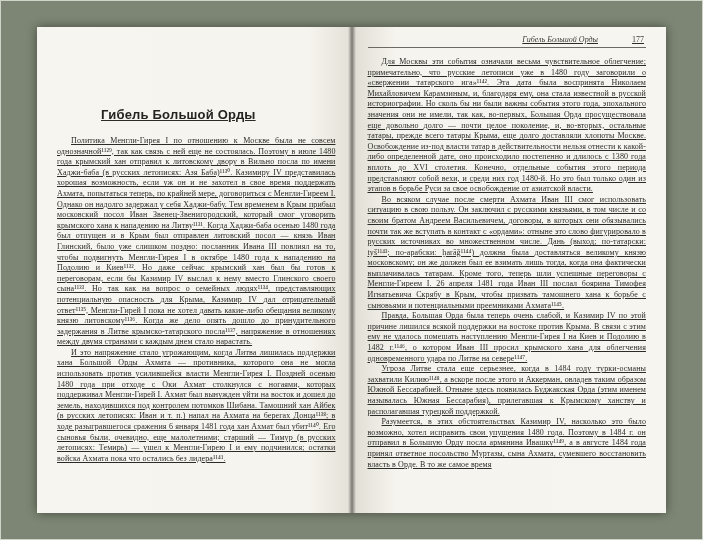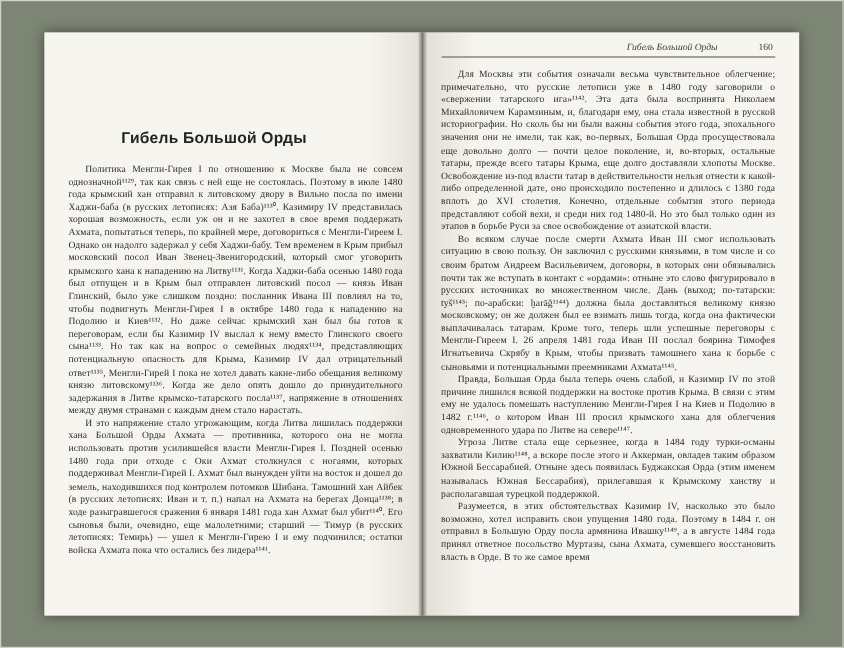--- a/index.html
+++ b/index.html
@@ -35,21 +35,21 @@
   .spine {
     position: absolute;
     top: 0; bottom: 0;
     left: 50%;
     width: 8px;
     margin-left: -4px;
     background: linear-gradient(to right, rgba(0,0,0,0) 0%, rgba(40,40,35,.55) 50%, rgba(0,0,0,0) 100%);
     pointer-events: none;
   }
 
-  .page-inner { position: absolute; top: 0; left: 0; right: 0; bottom: 0; box-sizing: border-box; }
+  .page-inner { position: absolute; top: 0; left: 0; right: 0; bottom: 0; box-sizing: border-box; text-decoration: underline; }
   .page.left  .page-inner { padding: 16px 16px 14px 20px; }
   .page.right .page-inner { padding: 8px 20px 14px 16px; }
 
   .chapter-heading {
     font-family: "Liberation Sans", sans-serif;
     font-weight: bold;
     font-size: 13px;
     letter-spacing: .2px;
     margin: 64px 0 14px 44px;
     color: #23231f;
@@ -93,21 +93,21 @@
         <h1 class="chapter-heading">Гибель Большой Орды</h1>
         <p class="body-par">Политика Менгли-Гирея I по отношению к Москве была не совсем однозначной¹¹²⁹, так как связь с ней еще не состоялась. Поэтому в июле 1480 года крымский хан отправил к литовскому двору в Вильно посла по имени Хаджи-баба (в русских летописях: Азя Баба)¹¹³⁰. Казимиру IV представилась хорошая возможность, если уж он и не захотел в свое время поддержать Ахмата, попытаться теперь, по крайней мере, договориться с Менгли-Гиреем I. Однако он надолго задержал у себя Хаджи-бабу. Тем временем в Крым прибыл московский посол Иван Звенец-Звенигородский, который смог уговорить крымского хана к нападению на Литву¹¹³¹. Когда Хаджи-баба осенью 1480 года был отпущен и в Крым был отправлен литовский посол — князь Иван Глинский, было уже слишком поздно: посланник Ивана III повлиял на то, чтобы подвигнуть Менгли-Гирея I в октябре 1480 года к нападению на Подолию и Киев¹¹³². Но даже сейчас крымский хан был бы готов к переговорам, если бы Казимир IV выслал к нему вместо Глинского своего сына¹¹³³. Но так как на вопрос о семейных людях¹¹³⁴, представляющих потенциальную опасность для Крыма, Казимир IV дал отрицательный ответ¹¹³⁵, Менгли-Гирей I пока не хотел давать какие-либо обещания великому князю литовскому¹¹³⁶. Когда же дело опять дошло до принудительного задержания в Литве крымско-татарского посла¹¹³⁷, напряжение в отношениях между двумя странами с каждым днем стало нарастать.</p>
         <p class="body-par">И это напряжение стало угрожающим, когда Литва лишилась поддержки хана Большой Орды Ахмата — противника, которого она не могла использовать против усилившейся власти Менгли-Гирея I. Поздней осенью 1480 года при отходе с Оки Ахмат столкнулся с ногаями, которых поддерживал Менгли-Гирей I. Ахмат был вынужден уйти на восток и дошел до земель, находившихся под контролем потомков Шибана. Тамошний хан Айбек (в русских летописях: Иван и т. п.) напал на Ахмата на берегах Донца¹¹³⁸; в ходе разыгравшегося сражения 6 января 1481 года хан Ахмат был убит¹¹⁴⁰. Его сыновья были, очевидно, еще малолетними; старший — Тимур (в русских летописях: Темирь) — ушел к Менгли-Гирею I и ему подчинился; остатки войска Ахмата пока что остались без лидера¹¹⁴¹.</p>
       </div>
     </div>
 
     <div class="page right">
       <div class="page-inner">
         <div class="running-header">
           <span class="rh-title">Гибель Большой Орды</span>
-          <span class="rh-num">160</span>
+          <span class="rh-num">177</span>
         </div>
         <hr class="header-rule">
         <p class="body-par">Для Москвы эти события означали весьма чувствительное облегчение; примечательно, что русские летописи уже в 1480 году заговорили о «свержении татарского ига»¹¹⁴². Эта дата была воспринята Николаем Михайловичем Карамзиным, и, благодаря ему, она стала известной в русской историографии. Но сколь бы ни были важны события этого года, эпохального значения они не имели, так как, во-первых, Большая Орда просуществовала еще довольно долго — почти целое поколение, и, во-вторых, остальные татары, прежде всего татары Крыма, еще долго доставляли хлопоты Москве. Освобождение из-под власти татар в действительности нельзя отнести к какой-либо определенной дате, оно происходило постепенно и длилось с 1380 года вплоть до XVI столетия. Конечно, отдельные события этого периода представляют собой вехи, и среди них год 1480-й. Но это был только один из этапов в борьбе Руси за свое освобождение от азиатской власти.</p>
         <p class="body-par">Во всяком случае после смерти Ахмата Иван III смог использовать ситуацию в свою пользу. Он заключил с русскими князьями, в том числе и со своим братом Андреем Васильевичем, договоры, в которых они обязывались почти так же вступать в контакт с «ордами»: отныне это слово фигурировало в русских источниках во множественном числе. Дань (выход; по-татарски: tyš¹¹⁴³; по-арабски: ḫarāǧ¹¹⁴⁴) должна была доставляться великому князю московскому; он же должен был ее взимать лишь тогда, когда она фактически выплачивалась татарам. Кроме того, теперь шли успешные переговоры с Менгли-Гиреем I. 26 апреля 1481 года Иван III послал боярина Тимофея Игнатьевича Скрябу в Крым, чтобы призвать тамошнего хана к борьбе с сыновьями и потенциальными преемниками Ахмата¹¹⁴⁵.</p>
         <p class="body-par">Правда, Большая Орда была теперь очень слабой, и Казимир IV по этой причине лишился всякой поддержки на востоке против Крыма. В связи с этим ему не удалось помешать наступлению Менгли-Гирея I на Киев и Подолию в 1482 г.¹¹⁴⁶, о котором Иван III просил крымского хана для облегчения одновременного удара по Литве на севере¹¹⁴⁷.</p>
         <p class="body-par">Угроза Литве стала еще серьезнее, когда в 1484 году турки-османы захватили Килию¹¹⁴⁸, а вскоре после этого и Аккерман, овладев таким образом Южной Бессарабией. Отныне здесь появилась Буджакская Орда (этим именем называлась Южная Бессарабия), прилегавшая к Крымскому ханству и располагавшая турецкой поддержкой.</p>
         <p class="body-par">Разумеется, в этих обстоятельствах Казимир IV, насколько это было возможно, хотел исправить свои упущения 1480 года. Поэтому в 1484 г. он отправил в Большую Орду посла армянина Ивашку¹¹⁴⁹, а в августе 1484 года принял ответное посольство Муртазы, сына Ахмата, сумевшего восстановить власть в Орде. В то же самое время</p>
       </div>
     </div>
 

